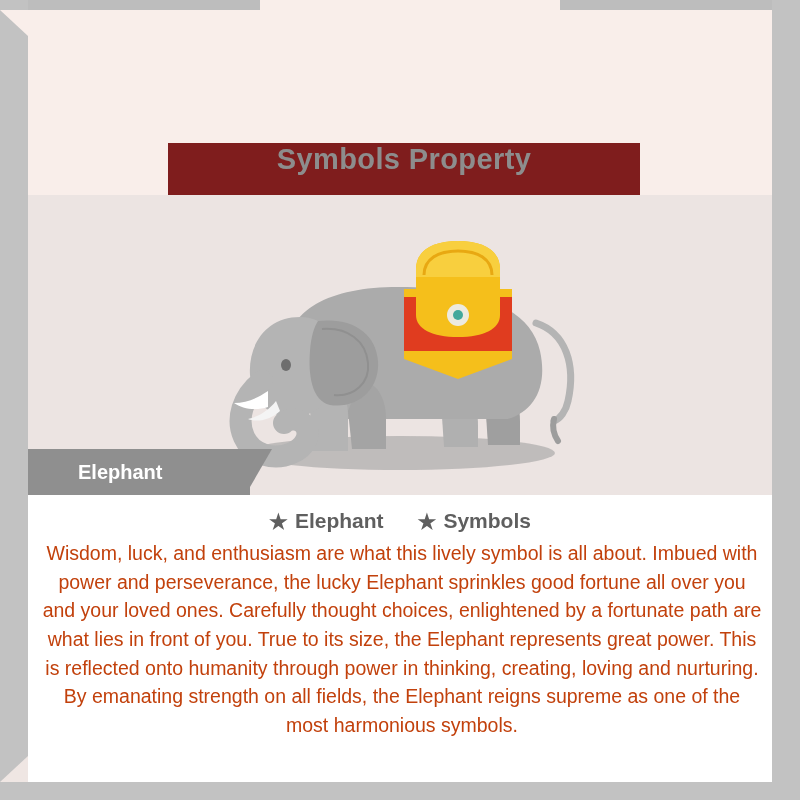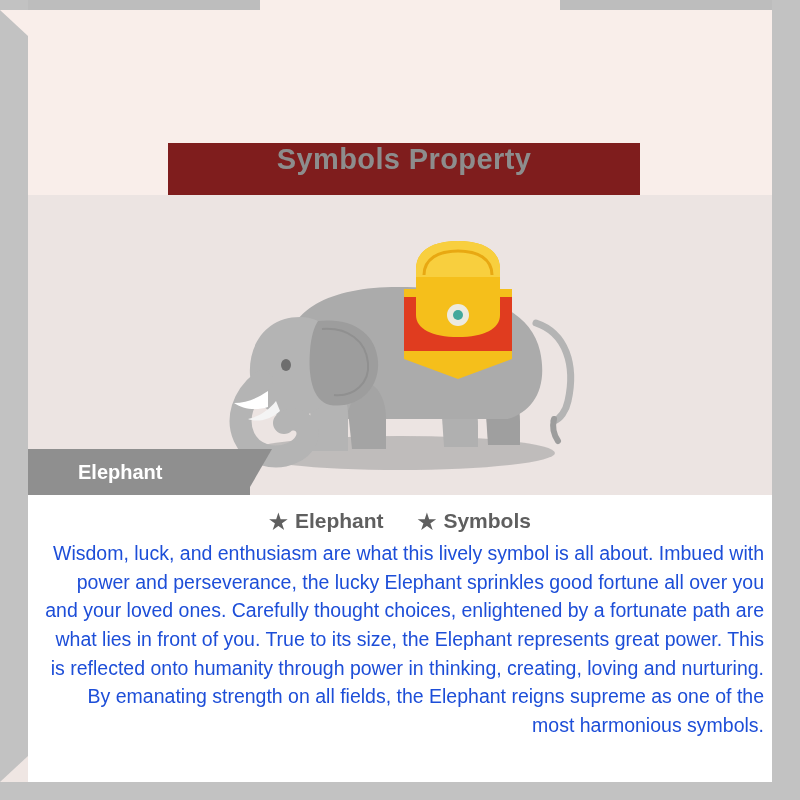--- a/index.html
+++ b/index.html
@@ -166,22 +166,22 @@
   }
   .attr .star {
     color: #5f5f5f;
     font-size: 21px;
     line-height: 1;
   }
   .body-text {
     margin: 6px 8px 0 12px;
     font-size: 19.5px;
     line-height: 1.47;
-    color: #1d4ed8;
-    text-align: right;
+    color: #c2410c;
+    text-align: center;
   }
 </style>
 </head>
 <body>
 
 <div id="page">
 
   <div class="band band-top"></div>
   <div class="band band-top-light"></div>
   <div class="band band-left"></div>

